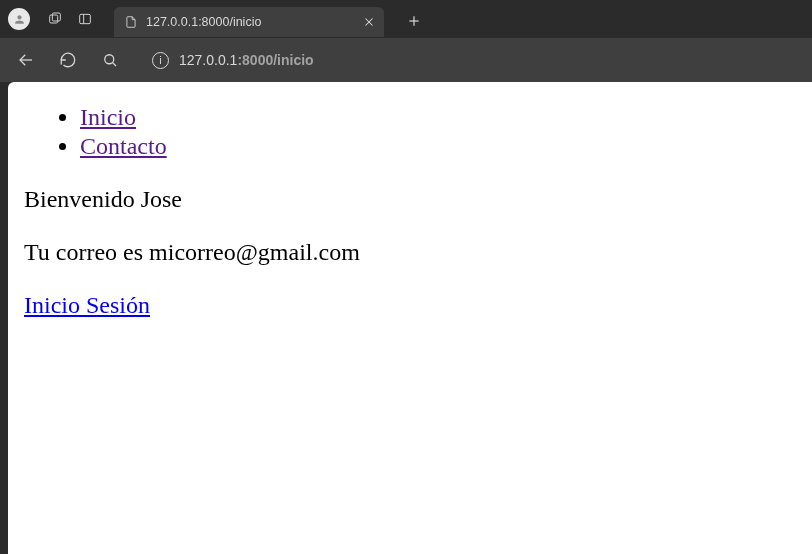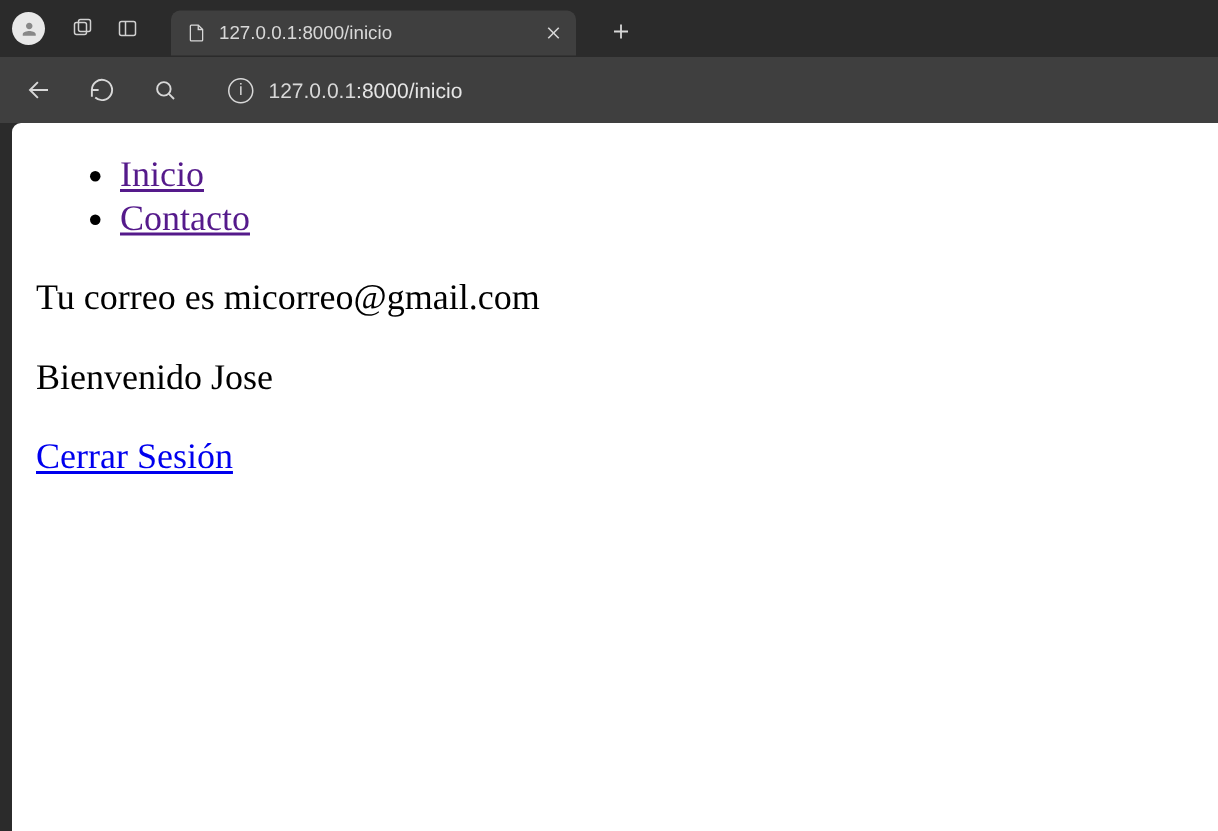--- a/index.html
+++ b/index.html
@@ -82,21 +82,21 @@
     .tb-icon svg { width: 18px; height: 18px; stroke: #d8d8d8; fill: none; stroke-width: 1.7; }
     .addr {
       display: flex;
       align-items: center;
       gap: 10px;
       color: #d8d8d8;
       font-size: 14px;
       margin-left: 10px;
     }
     .addr .info-icon { width: 17px; height: 17px; border: 1.5px solid #d8d8d8; border-radius: 50%; display: flex; align-items: center; justify-content: center; font-size: 11px; }
-    .url-dim { color: #e5e5e5; }
+    .url-dim { color: #a3a3a3; font-weight: bold; }
     .viewport {
       background: #fff;
       height: calc(554px - 38px - 44px);
       margin-left: 8px;
       border-top-left-radius: 6px;
       padding: 22px 16px;
       font-family: "Times New Roman", Times, serif;
       font-size: 24px;
       color: #000;
       overflow: auto;
@@ -187,20 +187,20 @@
     </span>
   </div>
 </div>
 
 <div class="viewport">
   <ul>
     <li><a href="#">Inicio</a></li>
     <li><a href="#">Contacto</a></li>
   </ul>
 
+  <p>Bienvenido Jose</p>
+
   <p>Tu correo es micorreo@gmail.com</p>
 
-  <p>Bienvenido Jose</p>
-
   <div>
-    <a href="#" class="logout-link">Cerrar Sesión</a>
+    <a href="#" class="logout-link">Inicio Sesión</a>
   </div>
 </div>
 
 </body></html>

